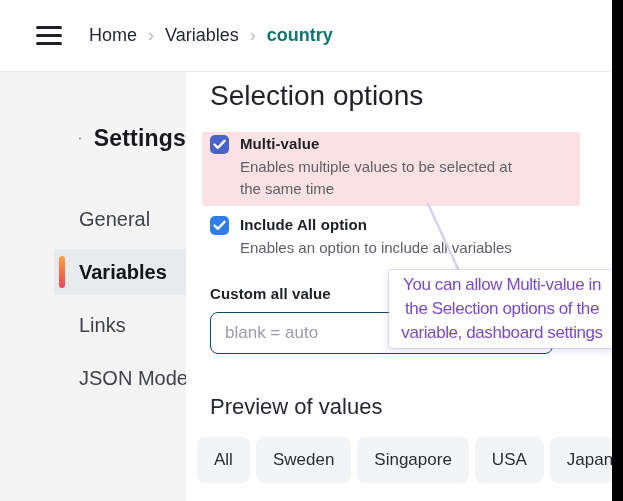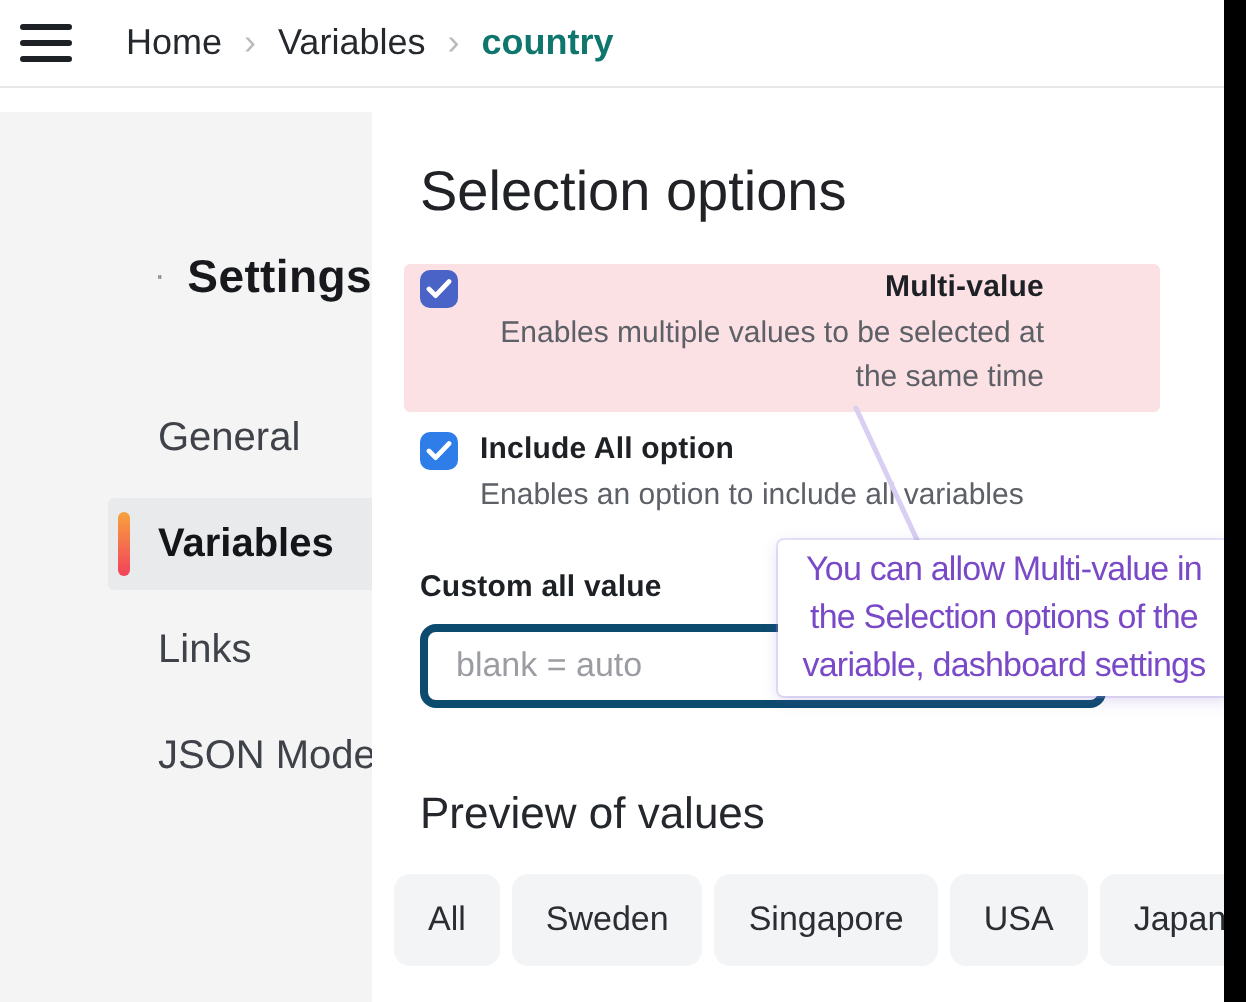--- a/index.html
+++ b/index.html
@@ -5,23 +5,23 @@
   * { margin:0; padding:0; box-sizing:border-box; }
   html,body { background:#fff; }
   body { font-family:"Liberation Sans", sans-serif; }
   .app {
     position:relative; width:623px; height:501px; background:#fff;
     overflow:hidden; color:#1f2228;
   }
 
   
   .topbar {
-    position:absolute; left:0; top:0; width:612px; height:44px; background:#fff;
+    position:absolute; left:0; top:0; width:612px; height:72px; background:#fff;
     border-bottom:1px solid #e8e8ea; display:flex; align-items:center;
-    padding-left:10px; z-index:5;
+    padding-left:36px; z-index:5;
   }
   .hamburger { width:26px; height:19px; display:flex; flex-direction:column; justify-content:space-between; cursor:pointer; }
   .hamburger span { display:block; height:3.4px; background:#1d2126; border-radius:2px; }
   .breadcrumb { display:flex; align-items:center; gap:11px; margin-left:27px; font-size:18px; }
   .crumb { color:#25282d; font-weight:500; }
   .crumb.current { color:#0f766e; font-weight:700; }
   .crumb-sep { color:#b9bbbf; font-size:18px; }
 
   
   .sidebar {
@@ -43,36 +43,36 @@
     position:absolute; left:5px; top:7px; width:6px; height:32px; border-radius:3px;
     background:linear-gradient(180deg,#f8a23d 0%,#f2415b 100%);
   }
 
   
   .main { position:absolute; left:186px; top:56px; width:426px; height:445px; background:#fff; }
   .page-heading { position:absolute; left:24px; top:24px; font-size:28px; font-weight:400; color:#202226;text-align:right; }
 
   .option-row { position:absolute; left:16px; width:378px; display:flex; gap:11px; padding:2px 0 0 8px; }
   .option-row.highlighted { background:#fbe1e4; border-radius:3px; height:74px; }
-  .row-multi { top:76px;text-align:right; }
+  .row-multi { top:76px; }
   .row-includeall { top:157px; }
   .checkbox {
     width:19px; height:19px; border-radius:5px; flex:0 0 auto; margin-top:1px;
     display:flex; align-items:center; justify-content:center; cursor:pointer;
   }
   .checkbox.blue  { background:#2e7de9; }
   .checkbox.tinted{ background:#4a63c6; }
   .opt-label { font-size:15px; font-weight:600; color:#1d2024; line-height:20px; letter-spacing:.1px; }
   .opt-desc  { font-size:15px; color:#5d6066; line-height:22px; margin-top:2px; }
   .row-multi .opt-desc { max-width:282px; }
 
   .field-label { position:absolute; left:24px; top:229px; font-size:15px; font-weight:600; color:#1d2024; letter-spacing:.1px; }
   .text-input {
     position:absolute; left:24px; top:256px; width:343px; height:42px;
-    border:4px solid #0c4a6e; border-radius:8px; background:#fff;
+    border:1px solid #0c4a6e; border-radius:8px; background:#fff;
     font-family:"Liberation Sans", sans-serif; font-size:17px; color:#2a2d32;
     padding:0 14px; outline:none;
   }
   .text-input::placeholder { color:#9b9da2; }
 
   .preview-heading { position:absolute; left:24px; top:338px; font-size:22px; font-weight:400; color:#24272c; }
   .chips { position:absolute; left:11px; top:381px; display:flex; gap:6px; }
   .chip {
     height:46px; display:flex; align-items:center; padding:0 17px;
     background:#f3f4f5; border-radius:8px; font-size:17px; color:#2a2d32; white-space:nowrap;

